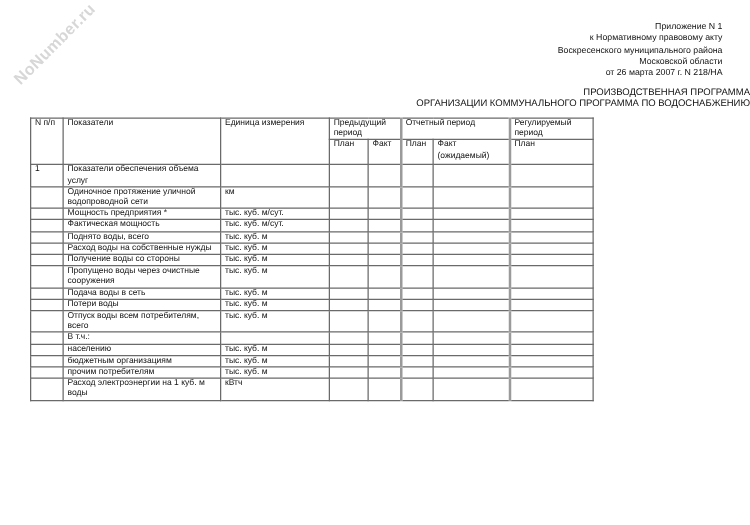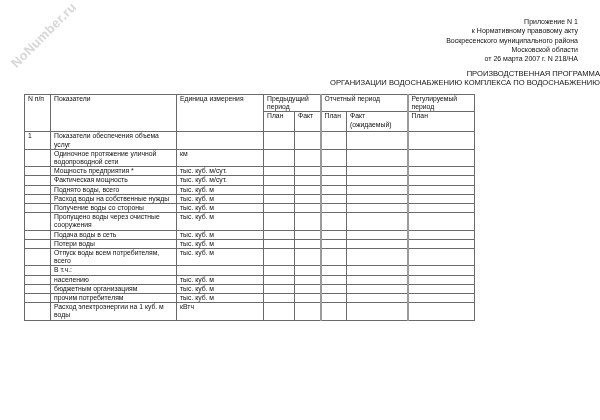--- a/index.html
+++ b/index.html
@@ -29,21 +29,21 @@
 <div class="appendix">
   <div>Приложение N 1</div>
   <div>к Нормативному правовому акту</div>
   <div>Воскресенского муниципального района</div>
   <div>Московской области</div>
   <div>от 26 марта 2007 г. N 218/НА</div>
 </div>
 
 <div class="title">
   <div>ПРОИЗВОДСТВЕННАЯ ПРОГРАММА</div>
-  <div>ОРГАНИЗАЦИИ ВОДОСНАБЖЕНИЮ КОМПЛЕКСА ПО ВОДОСНАБЖЕНИЮ</div>
+  <div>ОРГАНИЗАЦИИ КОММУНАЛЬНОГО ПРОГРАММА ПО ВОДОСНАБЖЕНИЮ</div>
 </div>
 
 <table class="prog">
   <colgroup>
     <col style="width:26px">
       <col style="width:126px">
       <col style="width:87px">
     <col style="width:31px">
       <col style="width:26px">
       <col style="width:26px">

